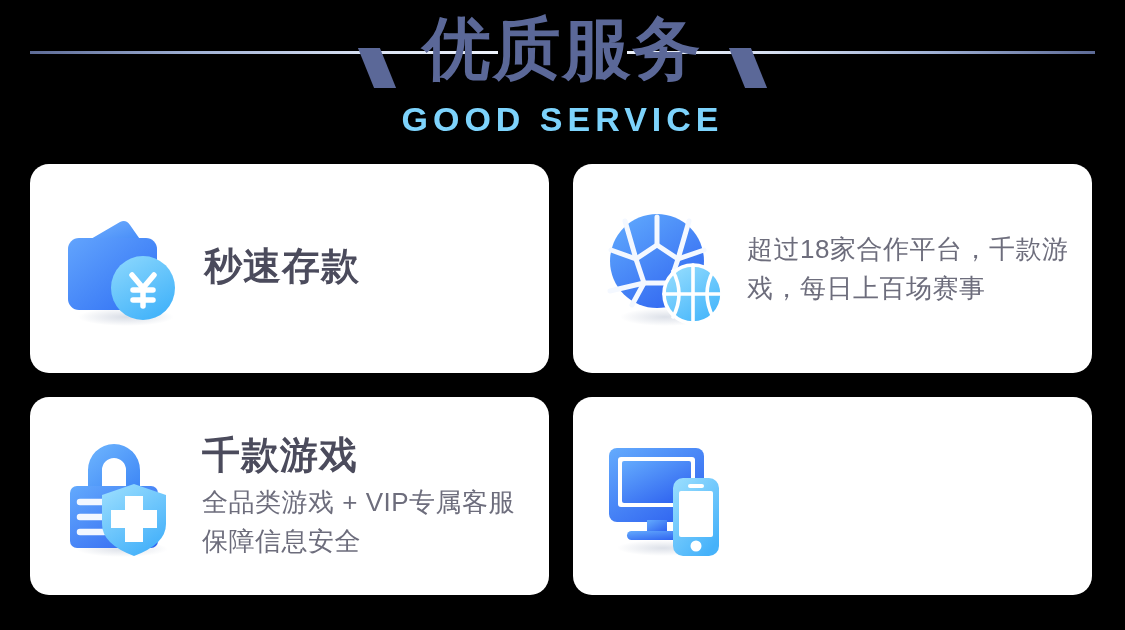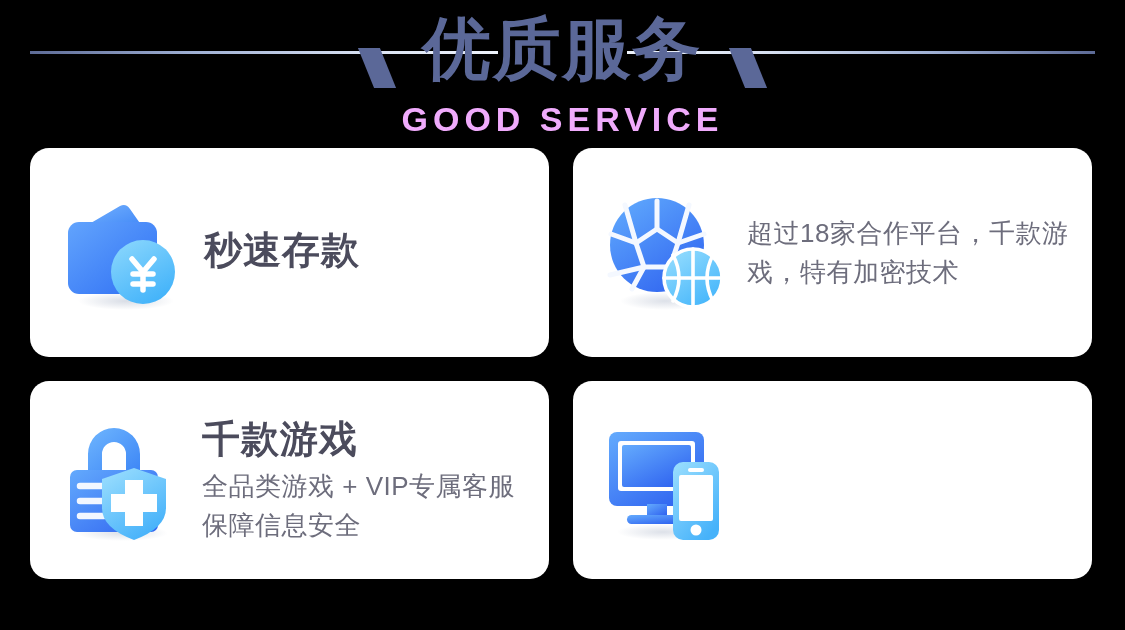--- a/index.html
+++ b/index.html
@@ -38,26 +38,26 @@
     font-size:68px; line-height:76px; font-weight:bold;
     letter-spacing:2px;
     color:#5b6898;
     font-family:"DejaVu Sans","Liberation Sans",sans-serif;
   }
   .title-en {
     position:absolute; top:99px; left:0; width:1125px;
     text-align:center;
     font-size:34px; line-height:40px; font-weight:bold;
     letter-spacing:5px;
-    color:#f0abfc;
+    color:#7dd3fc;
   }
 
   
   .grid {
-    position:absolute; left:30px; top:148px;
+    position:absolute; left:30px; top:164px;
     width:1065px; height:446px;
     display:grid;
     grid-template-columns:519px 519px;
     grid-template-rows:209px 198px;
     column-gap:27px; row-gap:39px;gap:24px;
   }
   .card {
     position:relative;
     background:#ffffff;
     border-radius:19px;
@@ -178,21 +178,21 @@
           <g fill="none" stroke="#ffffff" stroke-width="3.6" stroke-linecap="round">
             <circle cx="90" cy="89" r="29"></circle>
             <path d="M90 60 V118"></path>
             <path d="M61 89 H119"></path>
             <path d="M70 66 Q82 89 70 112"></path>
             <path d="M110 66 Q98 89 110 112"></path>
           </g>
         </svg>
       </div>
       <div class="card-text">
-        <div class="card-desc">超过18家合作平台，千款游戏，特有加密技术</div>
+        <div class="card-desc">超过18家合作平台，千款游戏，每日上百场赛事</div>
       </div>
     </div>
 
     <div class="card card-3">
       <div class="icon-wrap">
         <svg viewBox="0 0 128 128" xmlns="http://www.w3.org/2000/svg">
           <defs>
             <linearGradient id="l-body" x1="0" y1="0" x2="1" y2="1">
               <stop offset="0" stop-color="#63aafd"></stop>
                 <stop offset="1" stop-color="#2f63f0"></stop>

